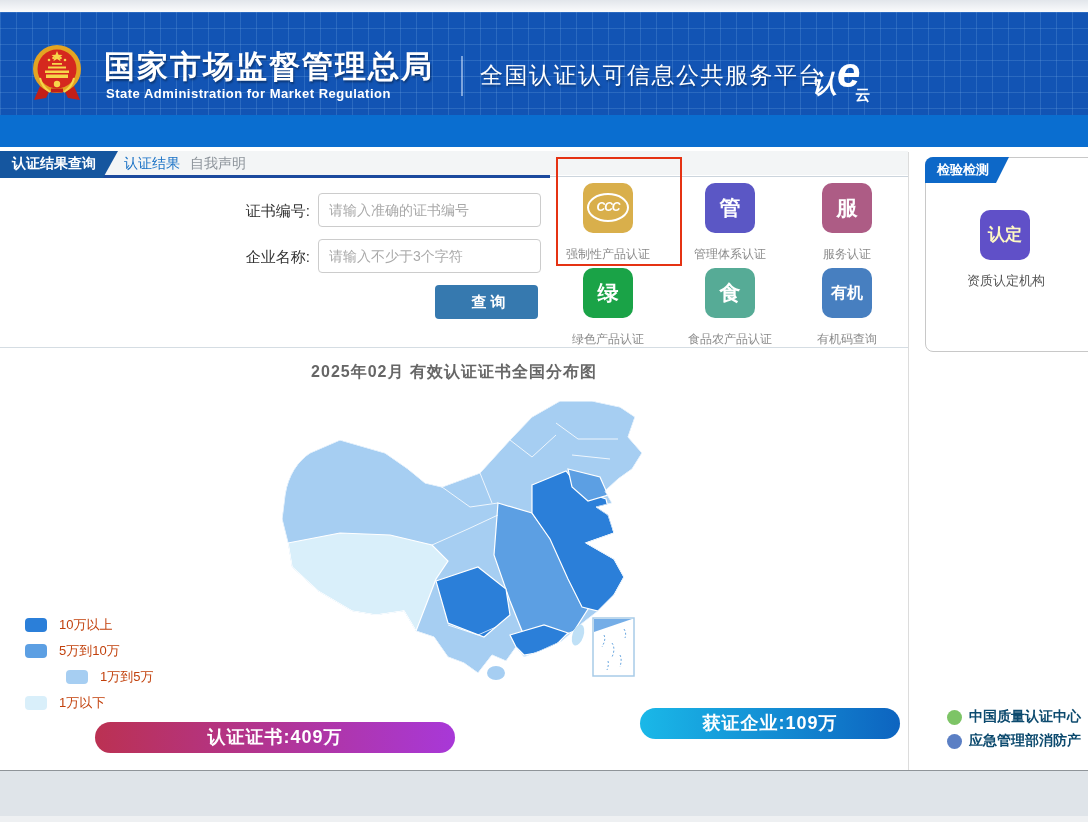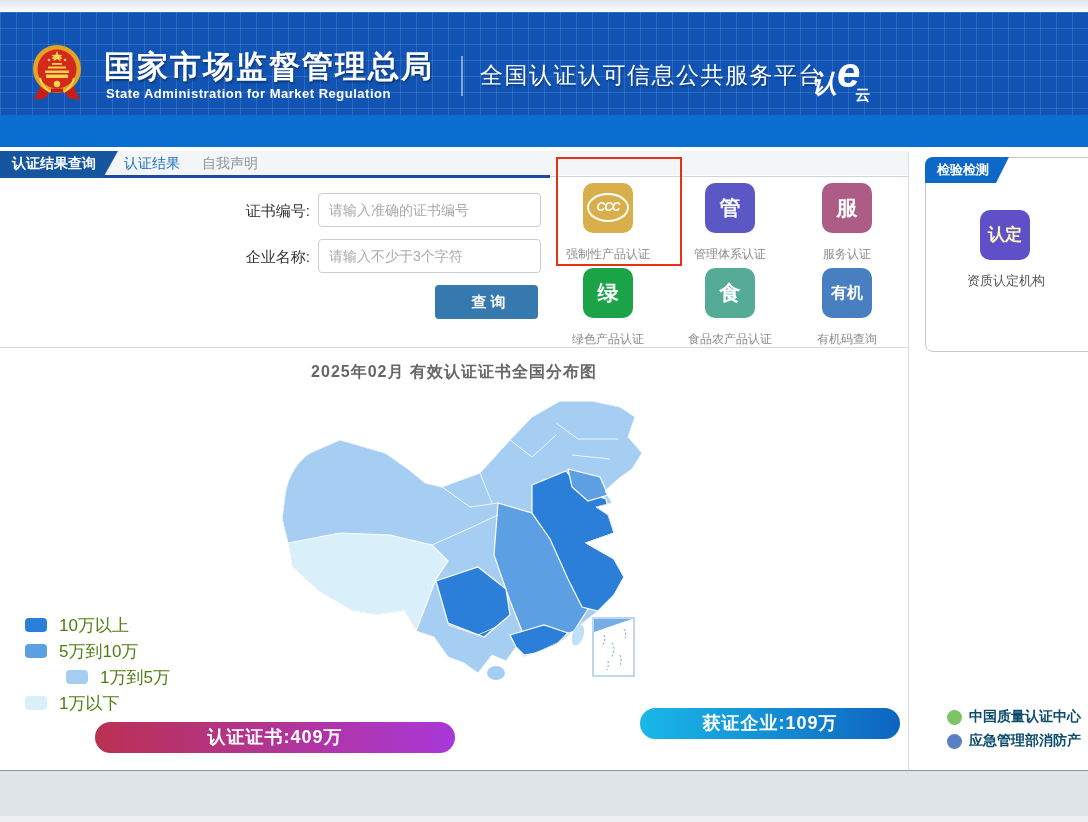--- a/index.html
+++ b/index.html
@@ -30,21 +30,21 @@
   .bluebar{left:0;top:115px;width:1088px;height:32px;background:#0a6ed0;}
 
   
   .tabbar{left:0;top:151px;width:908px;height:24px;background:#f3f5f6;}
   .tabbar-border-dark{left:0;top:175px;width:550px;height:3px;background:#1b4a9e;}
   .tabbar-border-light{left:550px;top:176px;width:358px;height:1px;background:#ccd5dd;}
   .primary-tab{left:0;top:151px;width:118px;height:27px;background:#15569f;color:#fff;
     font-size:14px;font-weight:bold;line-height:25px;padding-left:12px;box-sizing:border-box;
     clip-path:polygon(0 0,100% 0,calc(100% - 15px) 100%,0 100%);z-index:3;}
   .tab2{left:124px;top:155px;font-size:14px;color:#1a72c6;cursor:pointer;font-family:Liberation Mono, monospace;}
-  .tab3{left:202px;top:155px;font-size:14px;color:#8d949b;cursor:pointer;}
+  .tab3{left:190px;top:155px;font-size:14px;color:#8d949b;cursor:pointer;}
 
   
   .form-label{font-size:15px;color:#333;text-align:right;width:80px;}
   .lbl1{left:230px;top:202px;}
   .lbl2{left:230px;top:248px;}
   .inp{left:318px;width:223px;height:34px;box-sizing:border-box;border:1px solid #ccc;
     border-radius:4px;padding:0 10px;font-size:14px;color:#333;outline:none;
     font-family:"Liberation Sans",sans-serif;}
   .inp::placeholder{color:#a9a9a9;}
   .inp1{top:193px;} .inp2{top:239px;}
@@ -79,21 +79,21 @@
     color:#fef9c3;font-size:17px;font-weight:bold;text-align:center;line-height:50px;cursor:pointer;}
   .rp-label{position:absolute;left:0;top:114px;width:160px;text-align:center;font-size:13px;color:#555;}
 
   
   .map-title{left:0;top:362px;width:908px;text-align:center;font-size:16px;font-weight:bold;
     color:#666;letter-spacing:1px;}
   .map-svg{left:180px;top:395px;width:520px;height:300px;}
   .lgrow{left:25px;height:16px;display:flex;align-items:center;}
   .lg1{top:617px;} .lg2{top:643px;} .lg3{top:669px;padding-left:41px;} .lg4{top:695px;}
   .lgswatch{width:22px;height:14px;border-radius:4px;margin-right:12px;}
-  .lgtext{font-size:17px;color:#4d7c0f;}
+  .lgtext{font-size:13px;color:#c2410c;}
   .pill{height:31px;border-radius:16px;color:#fff;font-weight:bold;font-size:18px;
     text-align:center;line-height:31px;letter-spacing:1px;}
   .pill1{left:95px;top:722px;width:360px;}
   .pill2{left:640px;top:708px;width:260px;}
   .orgrow{display:flex;align-items:center;white-space:nowrap;}
   .org1{left:947px;top:708px;} .org2{left:947px;top:732px;}
   .orgdot{width:15px;height:15px;border-radius:50%;margin-right:7px;flex:0 0 15px;}
   .orgtext{font-size:14px;font-weight:600;color:#0c4a6e;}
 
   

